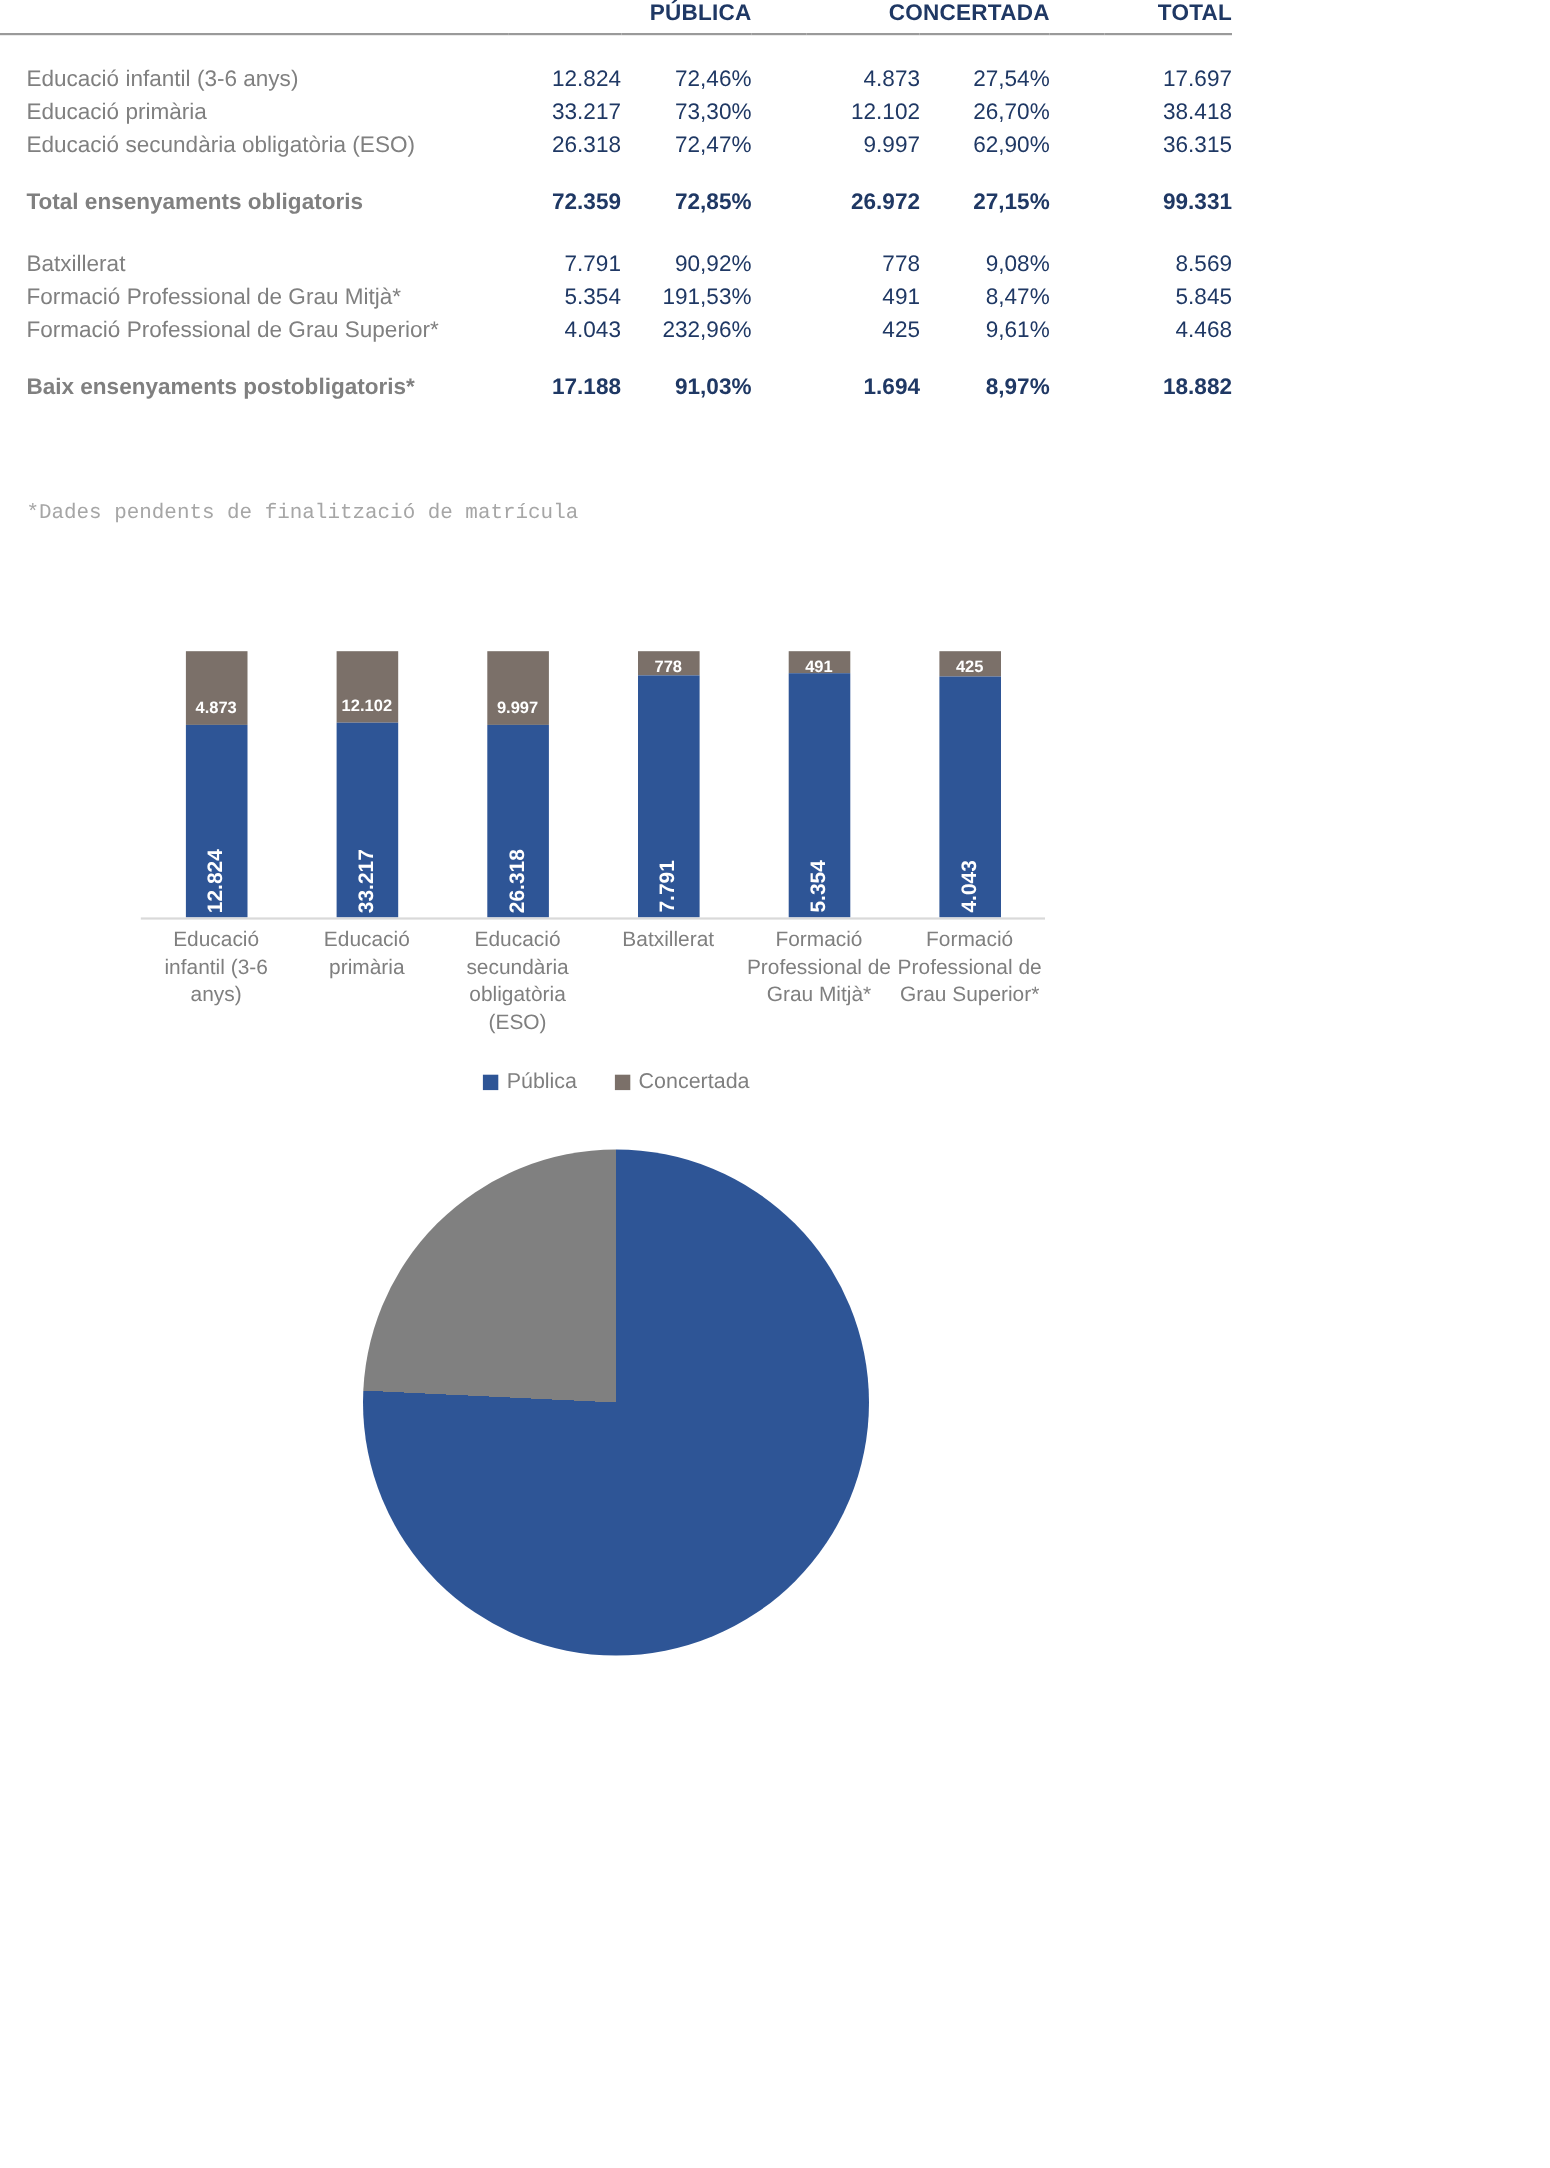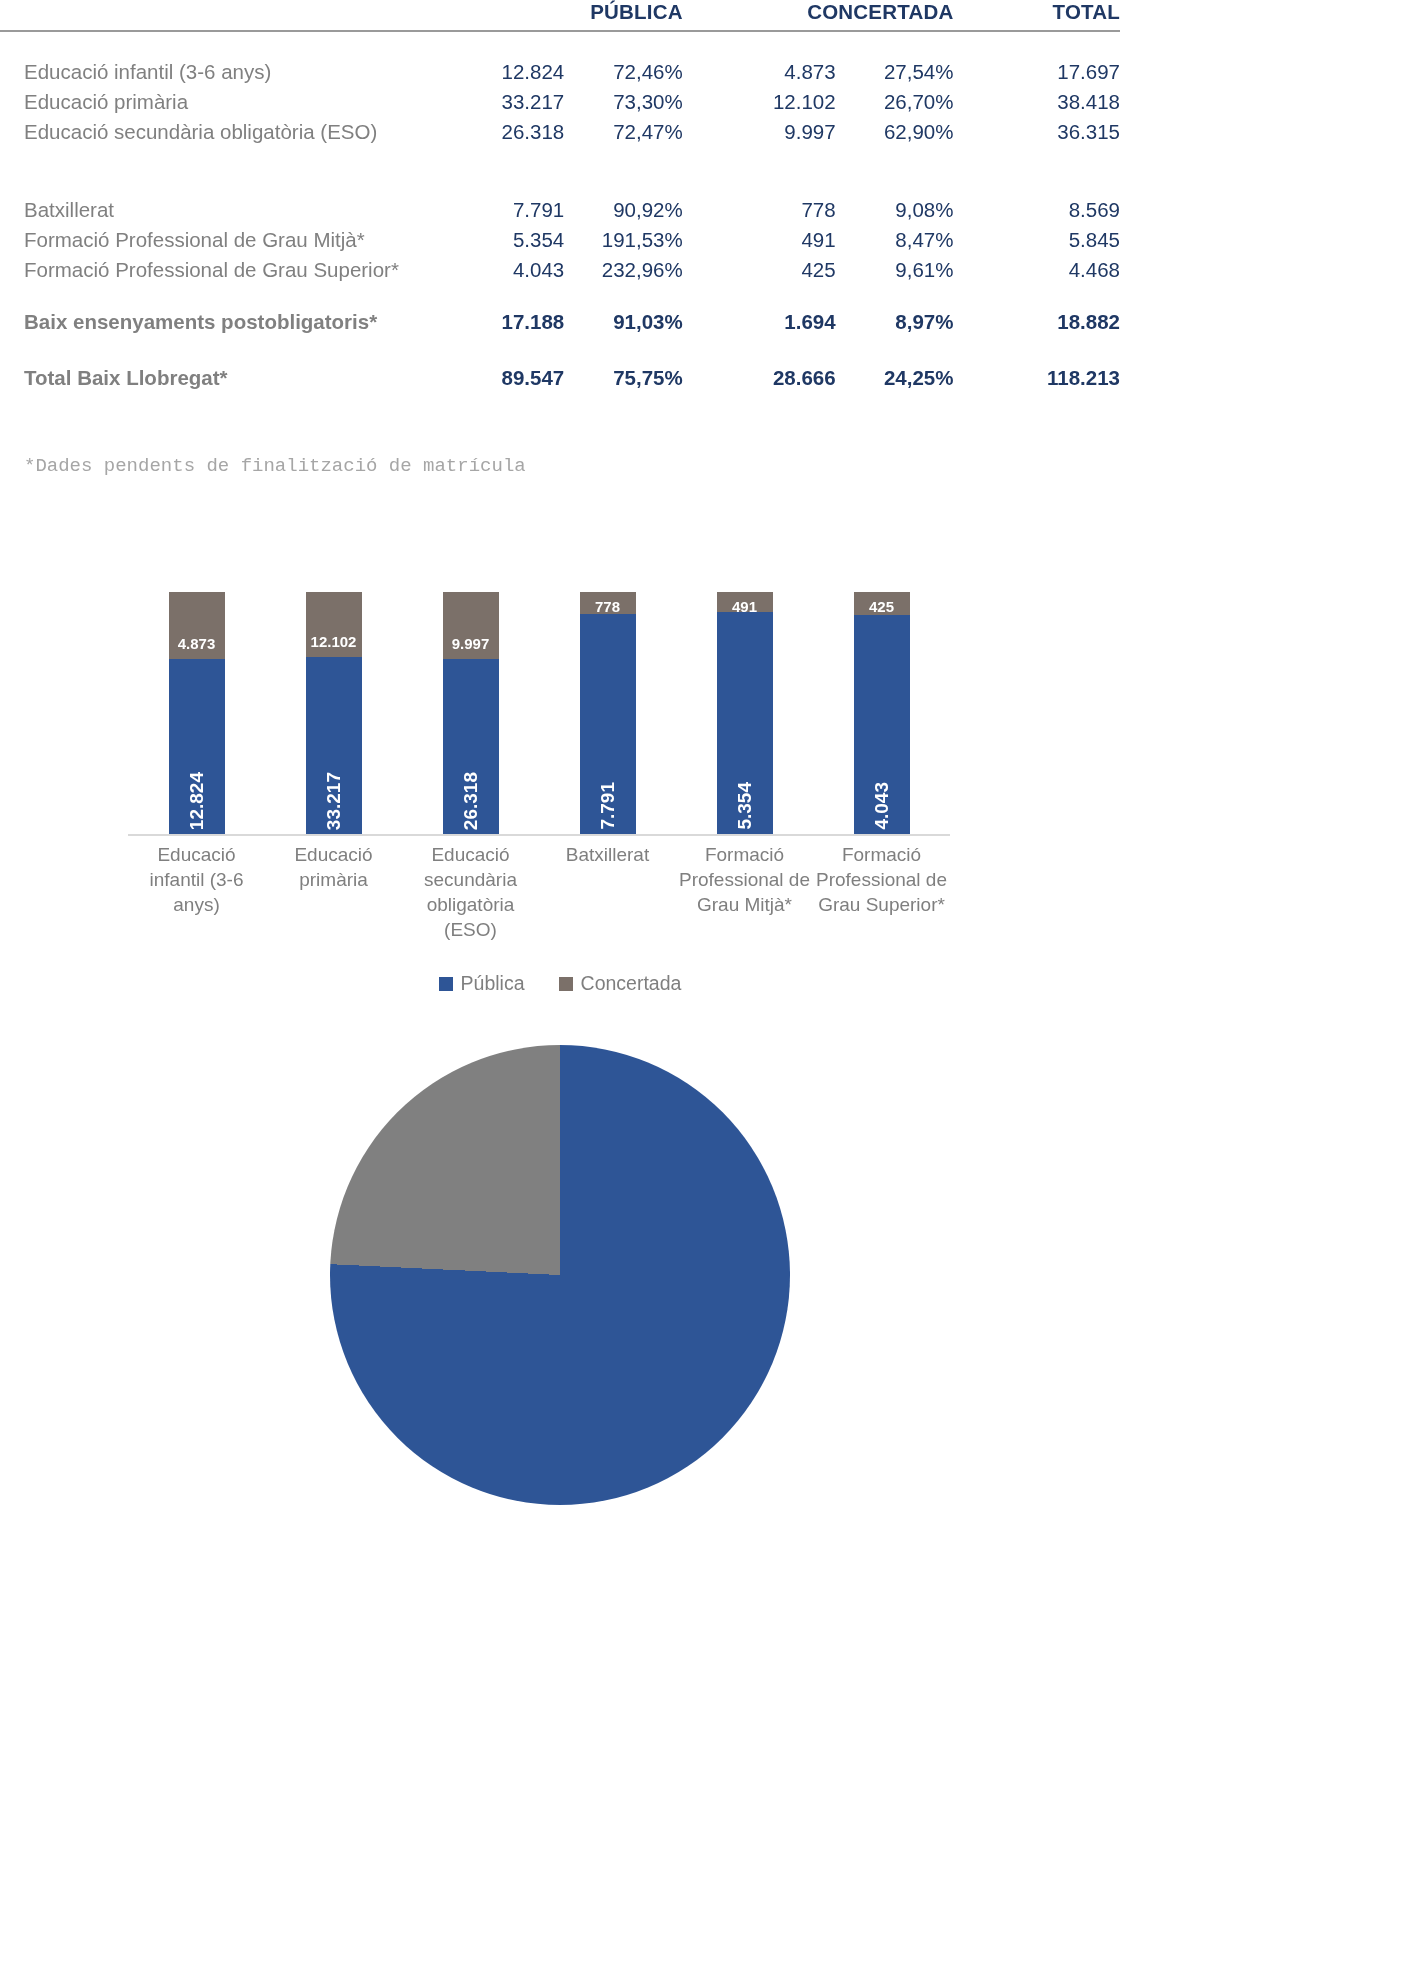--- a/index.html
+++ b/index.html
@@ -253,20 +253,30 @@
       <td>9.997</td>
       <td>62,90%</td>
       <td></td>
       <td>36.315</td>
     </tr>
 
     <tr class="spacer-sm">
         <td colspan="8"></td>
       </tr>
 
+    <tr class="row bold">
+      <td class="lbl">Total ensenyaments obligatoris</td>
+      <td>72.359</td>
+      <td>72,85%</td>
+      <td></td>
+      <td>26.972</td>
+      <td>27,15%</td>
+      <td></td>
+      <td>99.331</td>
+    </tr>
 
     <tr class="spacer">
         <td colspan="8"></td>
       </tr>
 
     <tr class="row">
       <td class="lbl">Batxillerat</td>
       <td>7.791</td>
       <td>90,92%</td>
       <td></td>
@@ -310,30 +320,20 @@
       <td>1.694</td>
       <td>8,97%</td>
       <td></td>
       <td>18.882</td>
     </tr>
 
     <tr class="spacer">
         <td colspan="8"></td>
       </tr>
 
-    <tr class="row bold">
-      <td class="lbl">Total Baix Llobregat*</td>
-      <td>89.547</td>
-      <td>75,75%</td>
-      <td></td>
-      <td>28.666</td>
-      <td>24,25%</td>
-      <td></td>
-      <td>118.213</td>
-    </tr>
   </tbody>
 </table>
 
 <div class="footnote">*Dades pendents de finalització de matrícula</div>
 
 <div class="bar-chart">
 
   <div class="plot-area" id="bar-plot">
       <div class="bar-col">
         <div class="bar">

